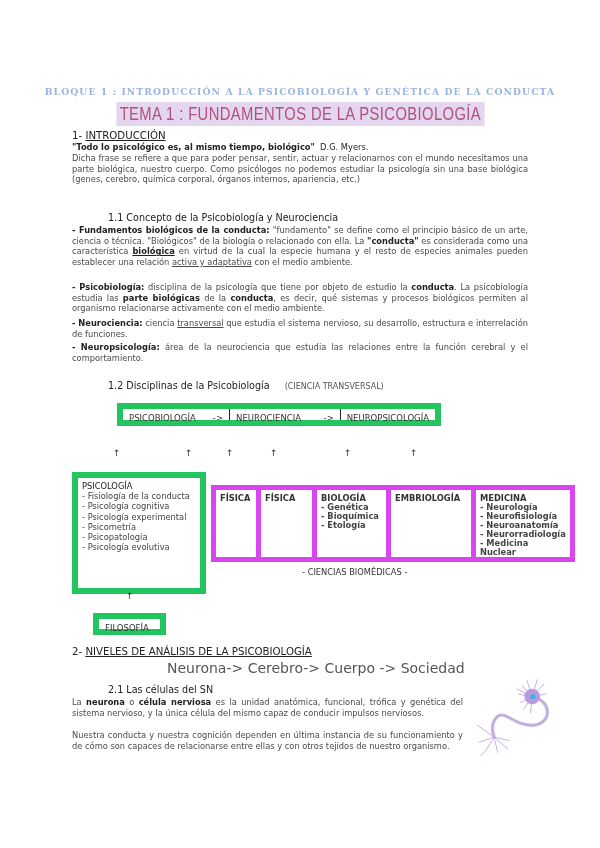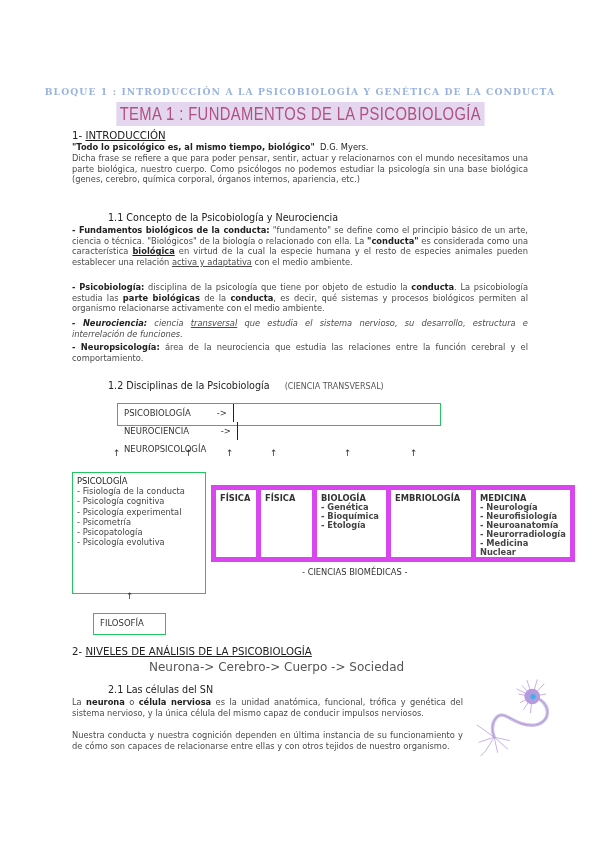--- a/index.html
+++ b/index.html
@@ -12,21 +12,21 @@
   .tema-wrap { left:0; width:600px; top:102px; text-align:center; }
   .tema { display:inline-block; background:#e3d6ee; color:#b0527f;
           font-family:"Liberation Sans Narrow","Liberation Sans", sans-serif;
           font-size:18px; padding:0 4px; letter-spacing:0.5px; line-height:24px;
           transform:scaleX(0.82); transform-origin:center; }
   .p { font-size:8.3px; line-height:10.6px; text-align:justify; color:#4a4a4a; }
   .h1 { font-size:10.2px; color:#222; }
   .h2 { font-size:9.6px; color:#222; }
   .u { text-decoration:underline; }
   b { color:#222; }
-  .box { border:1px solid #22c55e; box-sizing:border-box;flex-direction:column; }
+  .box { border:6px solid #22c55e; box-sizing:border-box; }
   .cell { font-size:8.5px; color:#333; padding:4px 6px; box-sizing:border-box; }
   .arrow { font-size:9px; color:#333; }
   .list { font-size:8.3px; line-height:10.2px; color:#444; }
   table.med { border-collapse:collapse; }
   table.med td { border:5px solid #d946ef; vertical-align:top; font-size:8.3px; color:#333;
                  padding:3px 4px 0 4px; height:66px; box-sizing:border-box; line-height:10px;font-weight:bold; }
 </style>
 </head>
 <body>
 
@@ -43,21 +43,21 @@
 </div>
 <div class="abs p" style="left:72px; top:153px; width:456px;">Dicha frase se refiere a que para poder pensar, sentir, actuar y relacionarnos con el mundo necesitamos una parte biológica, nuestro cuerpo. Como psicólogos no podemos estudiar la psicología sin una base biológica (genes, cerebro, química corporal, órganos internos, apariencia, etc.)</div>
 
 <div class="abs h2" style="left:108px; top:212px;">1.1 Concepto de la Psicobiología y Neurociencia</div>
 <div class="abs p" style="left:72px; top:225px; width:456px;">
   <b>- Fundamentos biológicos de la conducta:</b><span> "fundamento" se define como el principio básico de un arte, ciencia o técnica. "Biológicos" de la biología o relacionado con ella. La </span><b>"conducta"</b><span> es considerada como una característica </span><b class="u">biológica</b><span> en virtud de la cual la especie humana y el resto de especies animales pueden establecer una relación </span><span class="u">activa y adaptativa</span><span> con el medio ambiente.</span>
 </div>
 <div class="abs p" style="left:72px; top:282px; width:456px;">
   <b>- Psicobiología:</b><span> disciplina de la psicología que tiene por objeto de estudio la </span><b>conducta</b><span>. La psicobiología estudia las </span><b>parte biológicas</b><span> de la </span><b>conducta</b><span>, es decir, qué sistemas y procesos biológicos permiten al organismo relacionarse activamente con el medio ambiente.</span>
 </div>
-<div class="abs p" style="left:72px; top:318px; width:456px;font-style:italic;">
+<div class="abs p" style="left:72px; top:318px; width:456px;">
   <b>- Neurociencia:</b><span> ciencia </span><span class="u">transversal</span><span> que estudia el sistema nervioso, su desarrollo, estructura e interrelación de funciones.</span>
 </div>
 <div class="abs p" style="left:72px; top:342px; width:456px;">
   <b>- Neuropsicología:</b><span> área de la neurociencia que estudia las relaciones entre la función cerebral y el comportamiento.</span>
 </div>
 
 <div class="abs h2" style="left:108px; top:380px;">
   <span>1.2 Disciplinas de la Psicobiología</span>
   <span style="font-size:8px; color:#555; margin-left:12px;">(CIENCIA TRANSVERSAL)</span>
 </div>
@@ -125,21 +125,21 @@
 <div class="abs" style="left:302px; top:567px; font-size:8.3px; color:#333;">- CIENCIAS BIOMÉDICAS -</div>
 
 <div class="abs arrow" style="left:126px; top:591px;">↑</div>
 <div class="abs box cell" style="left:93px; top:613px; width:73px; height:22px;">
   <span>FILOSOFÍA</span>
 </div>
 
 <div class="abs h1" style="left:72px; top:646px;">
   <span>2- </span><span class="u">NIVELES DE ANÁLISIS DE LA PSICOBIOLOGÍA</span>
 </div>
-<div class="abs" style="left:149px; top:660px; font-size:12px; color:#555;">Neurona-&gt; Cerebro-&gt; Cuerpo -&gt; Sociedad</div>
+<div class="abs" style="left:167px; top:660px; font-size:14px; color:#555;">Neurona-&gt; Cerebro-&gt; Cuerpo -&gt; Sociedad</div>
 
 <div class="abs h2" style="left:108px; top:684px;">2.1 Las células del SN</div>
 <div class="abs p" style="left:72px; top:697px; width:391px;">
   <span>La </span><b>neurona</b><span> o </span><b>célula nerviosa</b><span> es la unidad anatómica, funcional, trófica y genética del sistema nervioso, y la única célula del mismo capaz de conducir impulsos nerviosos.</span>
 </div>
 <div class="abs p" style="left:72px; top:730px; width:391px;">Nuestra conducta y nuestra cognición dependen en última instancia de su funcionamiento y de cómo son capaces de relacionarse entre ellas y con otros tejidos de nuestro organismo.</div>
 
 <svg class="abs" style="left:470px; top:675px;" width="95" height="95" viewBox="0 0 110 110">
   <path d="M72 25 C 95 30, 95 55, 75 58 C 50 60, 40 38, 30 50 C 22 60, 28 70, 28 72" stroke="#cfc4e4" stroke-width="4" fill="none"></path>
   <path d="M72 25 C 95 30, 95 55, 75 58 C 50 60, 40 38, 30 50 C 22 60, 28 70, 28 72" stroke="#b59ade" stroke-width="1.2" fill="none"></path>

